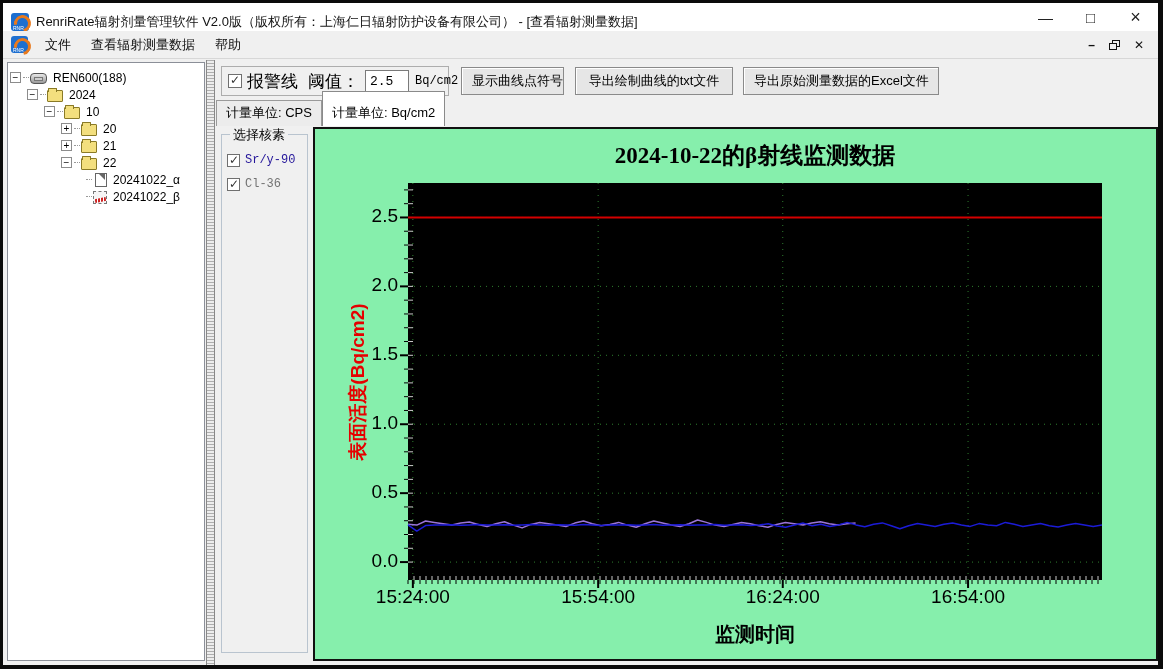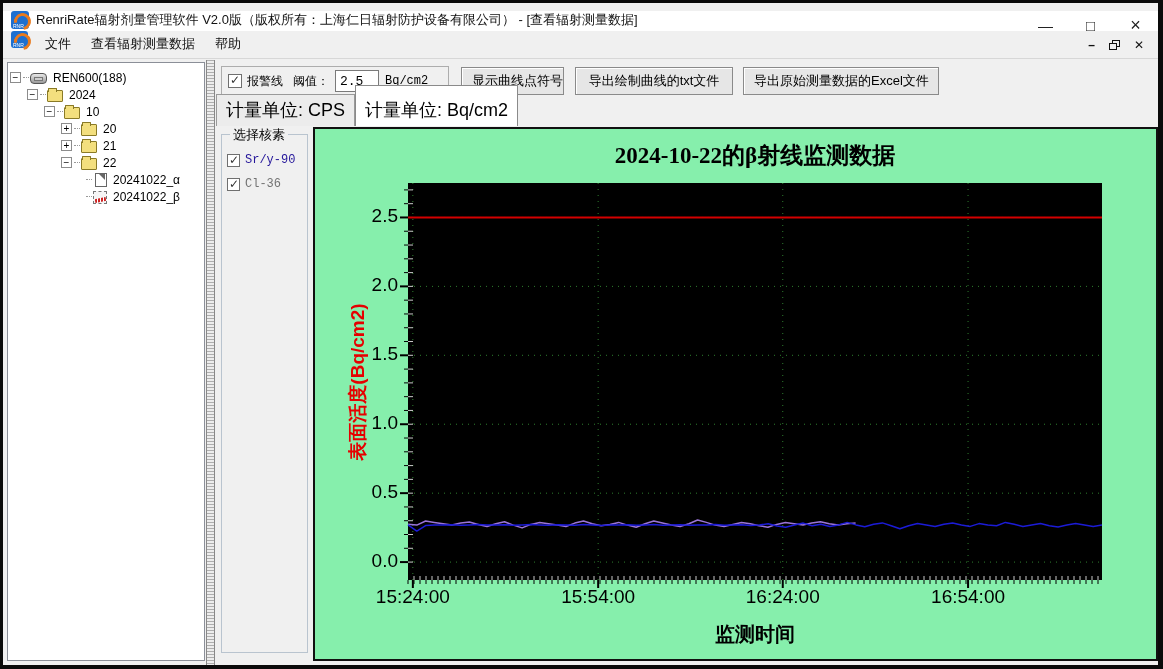--- a/index.html
+++ b/index.html
@@ -3,33 +3,33 @@
 <meta charset="utf-8">
 <style>
   * { box-sizing: border-box; margin: 0; padding: 0; }
   html,body { width: 1163px; height: 669px; overflow: hidden; }
   body { font-family: "Liberation Sans", "DejaVu Sans", sans-serif; background:#000; }
   #win {
     position: relative; width: 1163px; height: 669px;
     background: #f0f0f0; border: 3px solid #0a0a0a; border-right-width:5px; border-bottom-width:4px;
   }
   
-  .titlebar { position:absolute; left:0; top:8px; right:0; height:28px; background:#ffffff; display:flex; align-items:flex-start; }
+  .titlebar { position:absolute; left:0; top:0; right:0; height:28px; background:#ffffff; display:flex; align-items:flex-end; }
   .app-icon { width:18px; height:18px; margin:0 7px 0 8px; border-radius:3px;
     background:#1d6fd0; position:relative; flex:0 0 auto; }
   .app-icon::before { content:""; position:absolute; left:3px; top:2px; width:11px; height:11px;
     border:3px solid #e87a1e; border-bottom-color:transparent; border-radius:50%; transform:rotate(35deg); }
   .app-icon::after { content:"RNR"; position:absolute; left:2px; bottom:0px; font-size:5px; color:#ffffff; letter-spacing:0px; }
   .title-text { font-size:13px; color:#111; white-space:nowrap; }
   .win-controls { margin-left:auto; display:flex; height:100%; }
   .win-btn { width:45px; height:100%; display:flex; align-items:center; justify-content:center;
     font-size:15px; color:#222; font-weight:400; cursor:default; }
   
   .menubar { position:absolute; left:0; top:28px; right:0; height:28px; background:#f0f0f0;
-    display:flex; border-bottom:1px solid #d7d7d7; }
+    display:flex; align-items:center; border-bottom:1px solid #d7d7d7; }
   .menu-item { font-size:13px; color:#111; padding:4px 10px; white-space:nowrap; }
   .mdi-controls { margin-left:auto; display:flex; align-items:center; gap:14px; padding-right:14px; }
   .mdi-btn { font-size:12px; font-weight:bold; color:#111; line-height:10px; }
   .mdi-restore { position:relative; width:11px; height:10px; }
   .mdi-restore i { position:absolute; border:1.5px solid #111; width:8px; height:7px; background:transparent; }
   .mdi-restore i:nth-child(1){ right:0; top:0; }
   .mdi-restore i:nth-child(2){ left:0; bottom:0; background:#f0f0f0; }
   
   .main { position:absolute; left:0; top:57px; right:0; bottom:0; background:#f0f0f0; }
   .tree-panel { position:absolute; left:4px; top:2px; width:198px; bottom:4px; background:#fff;
@@ -55,29 +55,29 @@
   .icon-chart { width:14px; height:13px; background:#f5f5f5; border:1px dashed #777; margin-top:1px; }
   .icon-chart::before { content:""; position:absolute; left:1px; top:6px; width:11px; height:4px;
     background:repeating-linear-gradient(90deg,#cc2222 0 2px,#fff 2px 3px); transform:rotate(-12deg); }
   .tree-label { padding:0 2px; }
   
   .right-panel { position:absolute; left:212px; top:0; right:0; bottom:0; }
   .alarm-box { position:absolute; left:6px; top:6px; width:228px; height:30px; border:1px solid #adadad;
     display:flex; align-items:center; padding:0 6px; background:#f0f0f0; }
   .cb { width:14px; height:14px; background:#fff; border:1px solid #6f6f6f; position:relative; flex:0 0 auto; }
   .cb.checked::after { content:"✓"; position:absolute; left:1px; top:-2px; font-size:12px; font-weight:bold; color:#333; }
-  .alarm-box .lbl { font-size:12px; margin:0 6px 0 5px; color:#000; white-space:nowrap; }
+  .alarm-box .lbl { font-size:17px; margin:0 6px 0 5px; color:#000; white-space:nowrap; }
   .thr-input { width:44px; height:22px; border:1px solid #7a7a7a; background:#fff; font-size:13px;
     font-family:"Liberation Mono","DejaVu Sans Mono",monospace; padding:1px 4px; color:#000; }
   .thr-unit { font-size:12px; margin-left:6px; font-family:"Liberation Mono","DejaVu Sans Mono",monospace; }
   .push-btn { position:absolute; top:7px; height:28px; background:#e6e6e6; border:1px solid #8a8a8a;
     box-shadow:inset 1px 1px 0 #fff; font-size:13px; color:#000; text-align:center; line-height:26px; white-space:nowrap; padding:0 10px; }
   
   .tabs { position:absolute; left:1px; top:39px; height:27px; display:flex; align-items:flex-end; }
-  .tab { font-size:18px; padding:3px 9px 4px 9px; border:1px solid #9a9a9a; border-bottom:none;
+  .tab { font-size:13px; padding:3px 9px 4px 9px; border:1px solid #9a9a9a; border-bottom:none;
     background:#ececec; color:#000; white-space:nowrap;margin-top:20px; }
   .tab.active { background:#ffffff; padding-top:12px; position:relative; z-index:2; border-color:#8a8a8a; }
   
   .nuclide-box { position:absolute; left:6px; top:74px; width:87px; bottom:12px; border:1px solid #b9c4cf; }
   .nuclide-title { position:absolute; left:8px; top:-9px; background:#f0f0f0; padding:0 3px; font-size:13px; color:#000; }
   .nuclide-item { display:flex; align-items:center; margin:10px 0 0 5px;text-align:center; }
   .nuclide-item .cb { width:13px; height:13px; }
   .nuclide-item .nlabel { font-size:12px; margin-left:5px; font-family:"Liberation Mono","DejaVu Sans Mono",monospace; }
   .nuclide-box .spacer { height:8px; }
   

